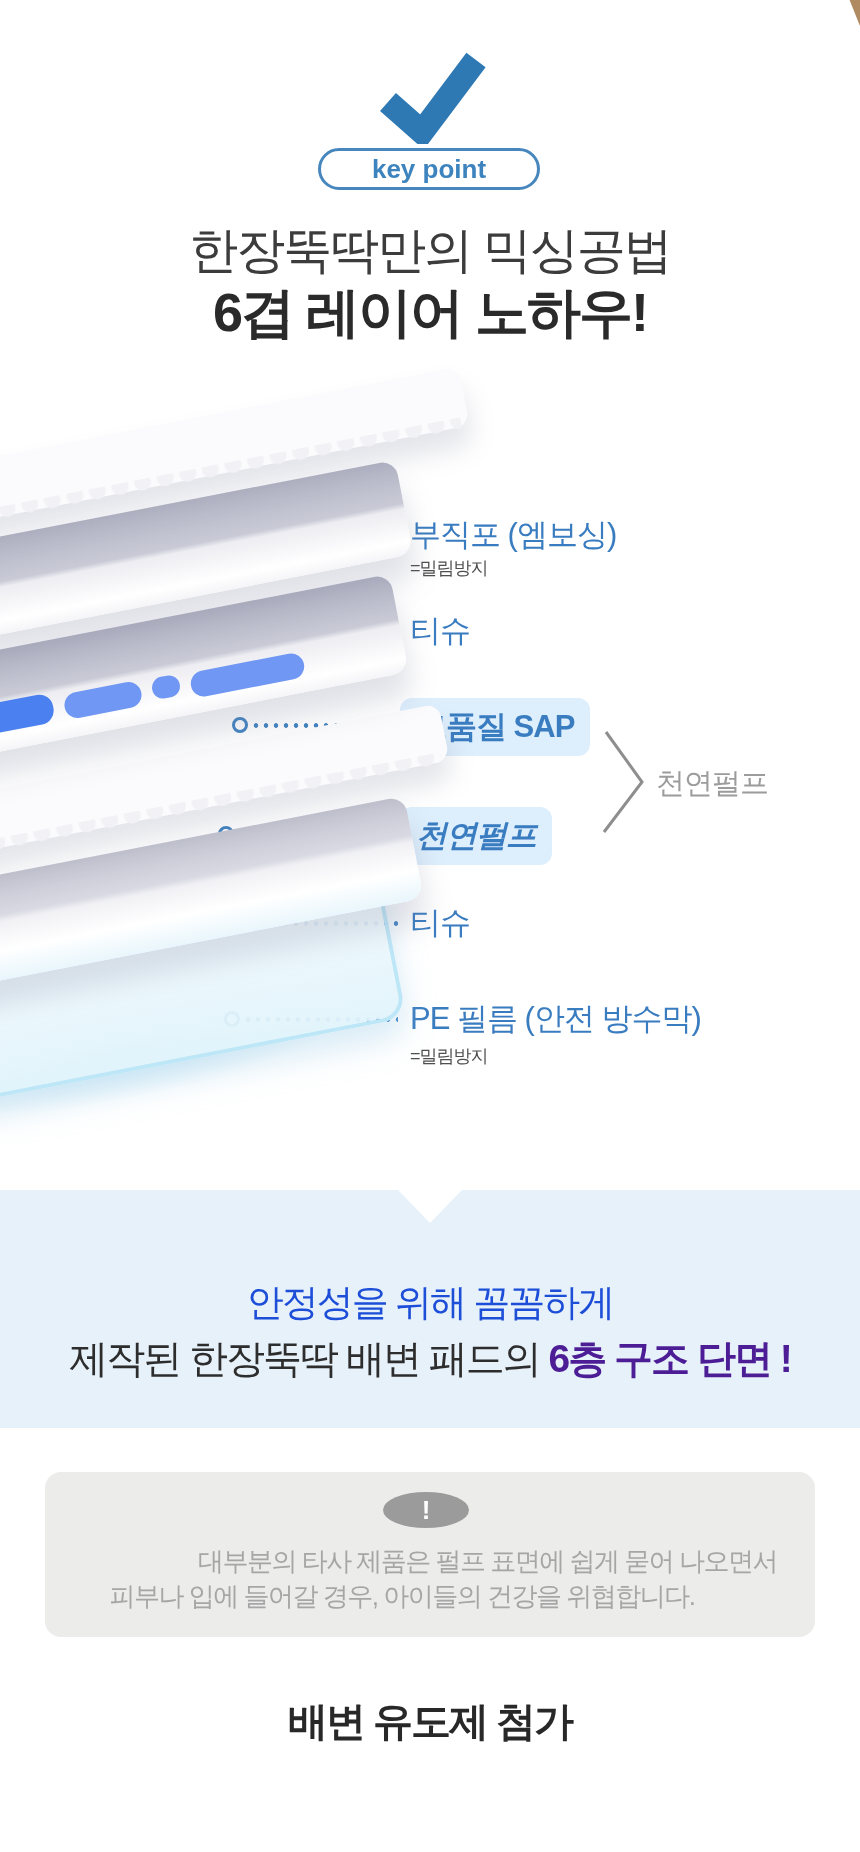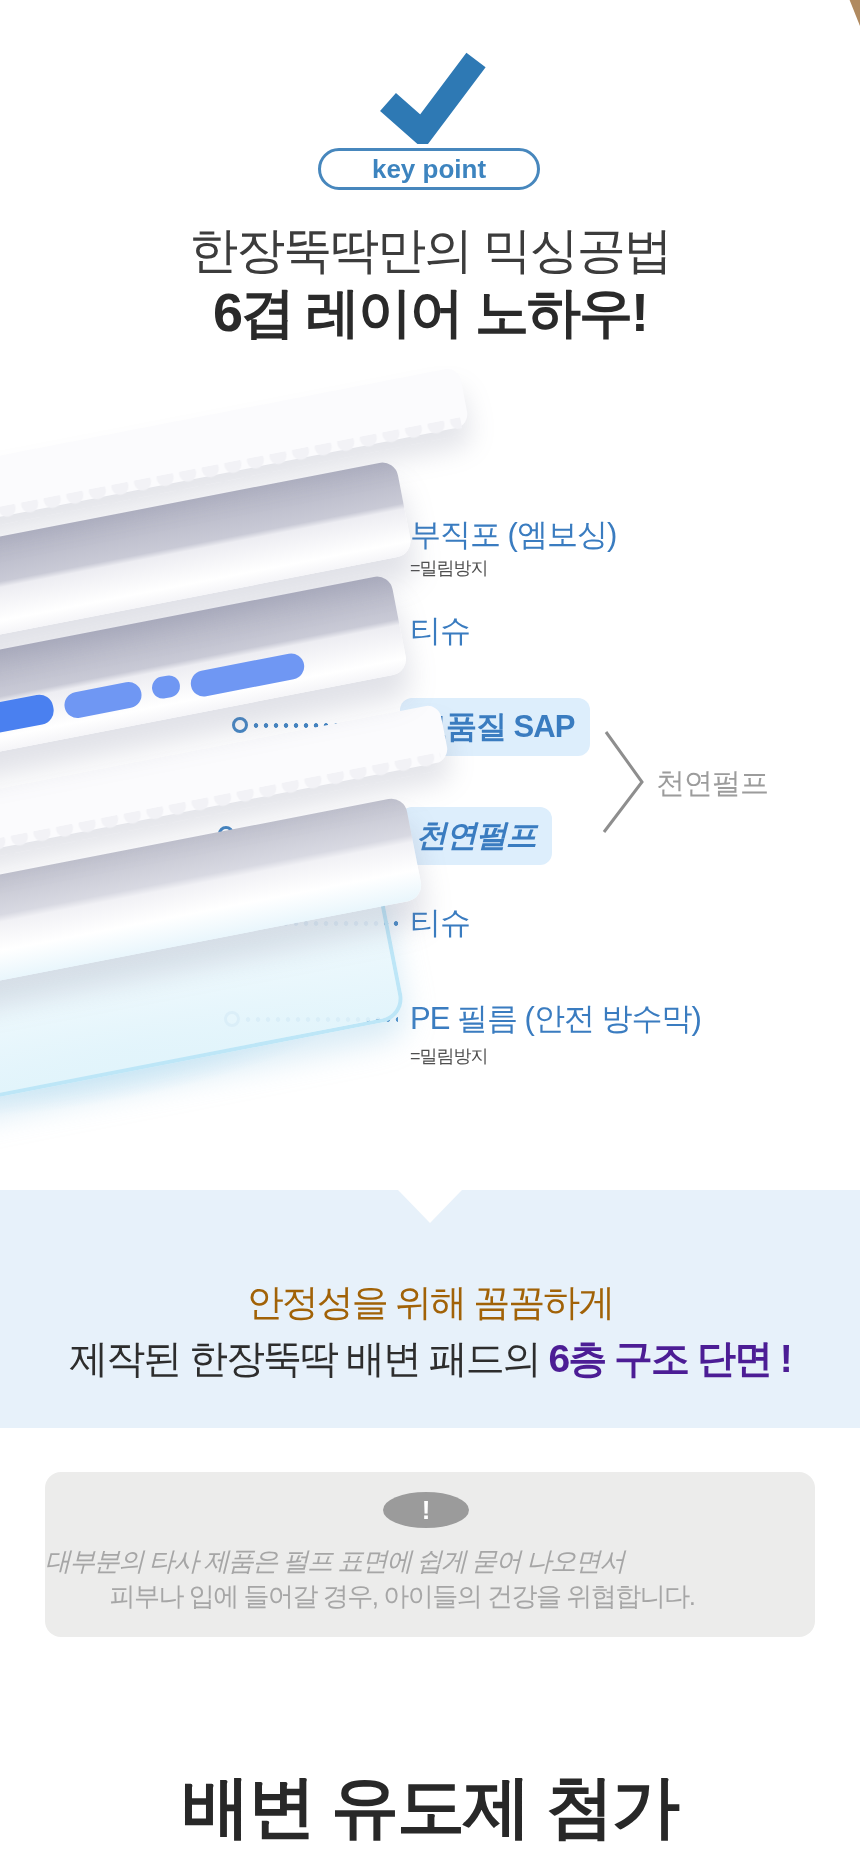--- a/index.html
+++ b/index.html
@@ -50,37 +50,37 @@
   .sub{position:absolute;font-size:18px;font-weight:400;color:#4f4f4f;letter-spacing:-1px;}
   .hl{position:absolute;background:#ddeefc;border-radius:12px;padding:8px 16px;}
   .hl .in{font-size:31px;font-weight:700;color:#3a7cc0;letter-spacing:-1px;white-space:nowrap;}
   .bracket-label{position:absolute;font-size:29px;color:#9c9c9c;letter-spacing:-1px;white-space:nowrap;}
 
   
   .band{position:absolute;left:0;top:1190px;width:860px;height:238px;background:#e7f1fa;}
   .notch{position:absolute;left:398px;top:0;width:0;height:0;
          border-left:32px solid transparent;border-right:32px solid transparent;border-top:33px solid #ffffff;}
   .band-l1{position:absolute;left:0;top:88px;width:860px;text-align:center;font-size:37px;
-           font-weight:500;color:#a16207;letter-spacing:-2px;}
+           font-weight:500;color:#1d4ed8;letter-spacing:-2px;}
   .band-l2{position:absolute;left:0;top:142px;width:860px;text-align:center;font-size:39px;
            font-weight:500;color:#2d2d2d;letter-spacing:-2px;white-space:nowrap;}
   .band-l2 .blue{color:#4c1d95;font-weight:800;}
 
   
   .warnbox{position:absolute;left:45px;top:1472px;width:770px;height:165px;background:#ececeb;border-radius:16px;}
   .excl{position:absolute;left:338px;top:20px;width:86px;height:36px;background:#9b9b9b;border-radius:50%;
         display:flex;align-items:center;justify-content:center;}
   .excl span{color:#ffffff;font-size:26px;font-weight:700;}
-  .warn-l1{position:absolute;left:0;top:72px;width:732px;text-align:left;font-size:26px;
-           color:#a6a6a6;letter-spacing:-1.5px;white-space:nowrap;font-style:italic;}
+  .warn-l1{position:absolute;left:0;top:72px;width:732px;text-align:right;font-size:26px;
+           color:#a6a6a6;letter-spacing:-1.5px;white-space:nowrap;}
   .warn-l2{position:absolute;left:0;top:107px;width:714px;text-align:center;font-size:26px;
            color:#a6a6a6;letter-spacing:-1.5px;white-space:nowrap;}
 
   
-  .footer-title{position:absolute;left:0;top:1762px;width:860px;text-align:center;font-size:68px;
+  .footer-title{position:absolute;left:0;top:1694px;width:860px;text-align:center;font-size:40px;
                 font-weight:800;color:#282828;letter-spacing:-2px;}
 </style>
 </head>
 <body>
 
 <div class="page">
 
   <div class="corner"></div>
 
   <svg class="check" width="120" height="92" viewBox="0 0 120 92">

